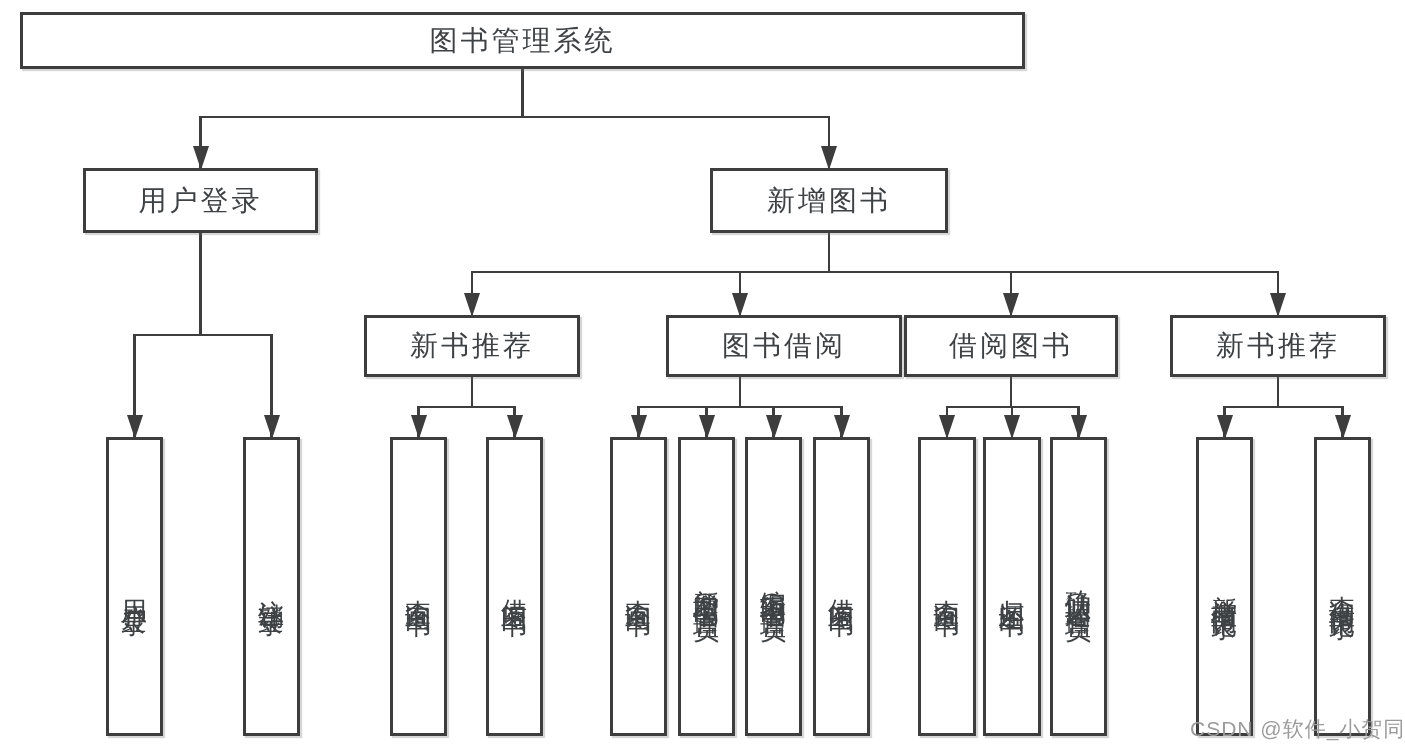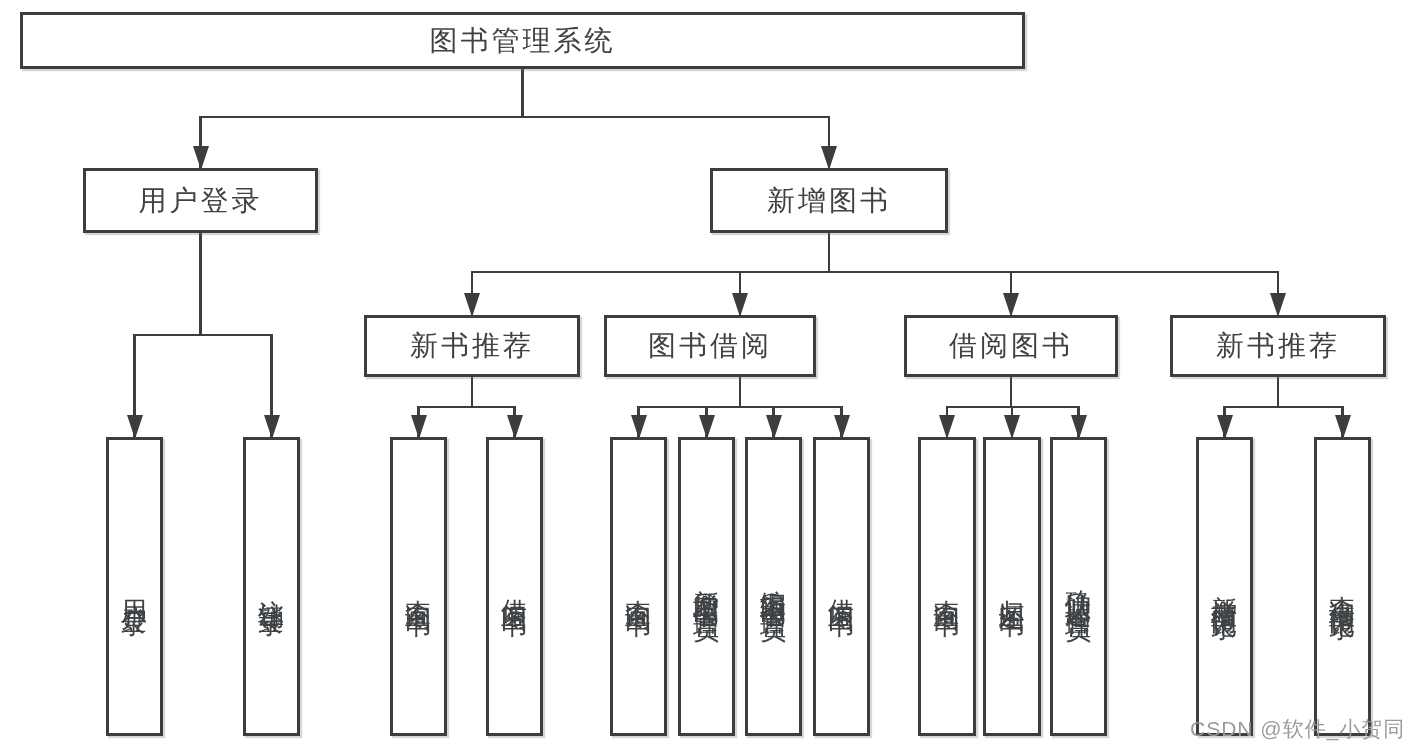--- a/index.html
+++ b/index.html
@@ -77,21 +77,21 @@
     </div>
     <div class="node node-h" style="left: 83px; top: 168px; width: 235px; height: 65px;">
       <span class="label">用户登录</span>
     </div>
     <div class="node node-h" style="left: 710px; top: 168px; width: 238px; height: 65px;">
       <span class="label">新增图书</span>
     </div>
     <div class="node node-h" style="left: 364px; top: 315px; width: 216px; height: 62px;">
       <span class="label">新书推荐</span>
     </div>
-    <div class="node node-h" style="left: 604px; top: 315px; width: 212px; height: 62px;">
+    <div class="node node-h" style="left: 666px; top: 315px; width: 236px; height: 62px;">
       <span class="label">图书借阅</span>
     </div>
     <div class="node node-h" style="left: 904px; top: 315px; width: 214px; height: 62px;">
       <span class="label">借阅图书</span>
     </div>
     <div class="node node-h" style="left: 1170px; top: 315px; width: 216px; height: 62px;">
       <span class="label">新书推荐</span>
     </div>
     <div class="node node-v" style="left: 106px; top: 437px; width: 57px; height: 299px;">
       <span class="label">用户登录</span>

